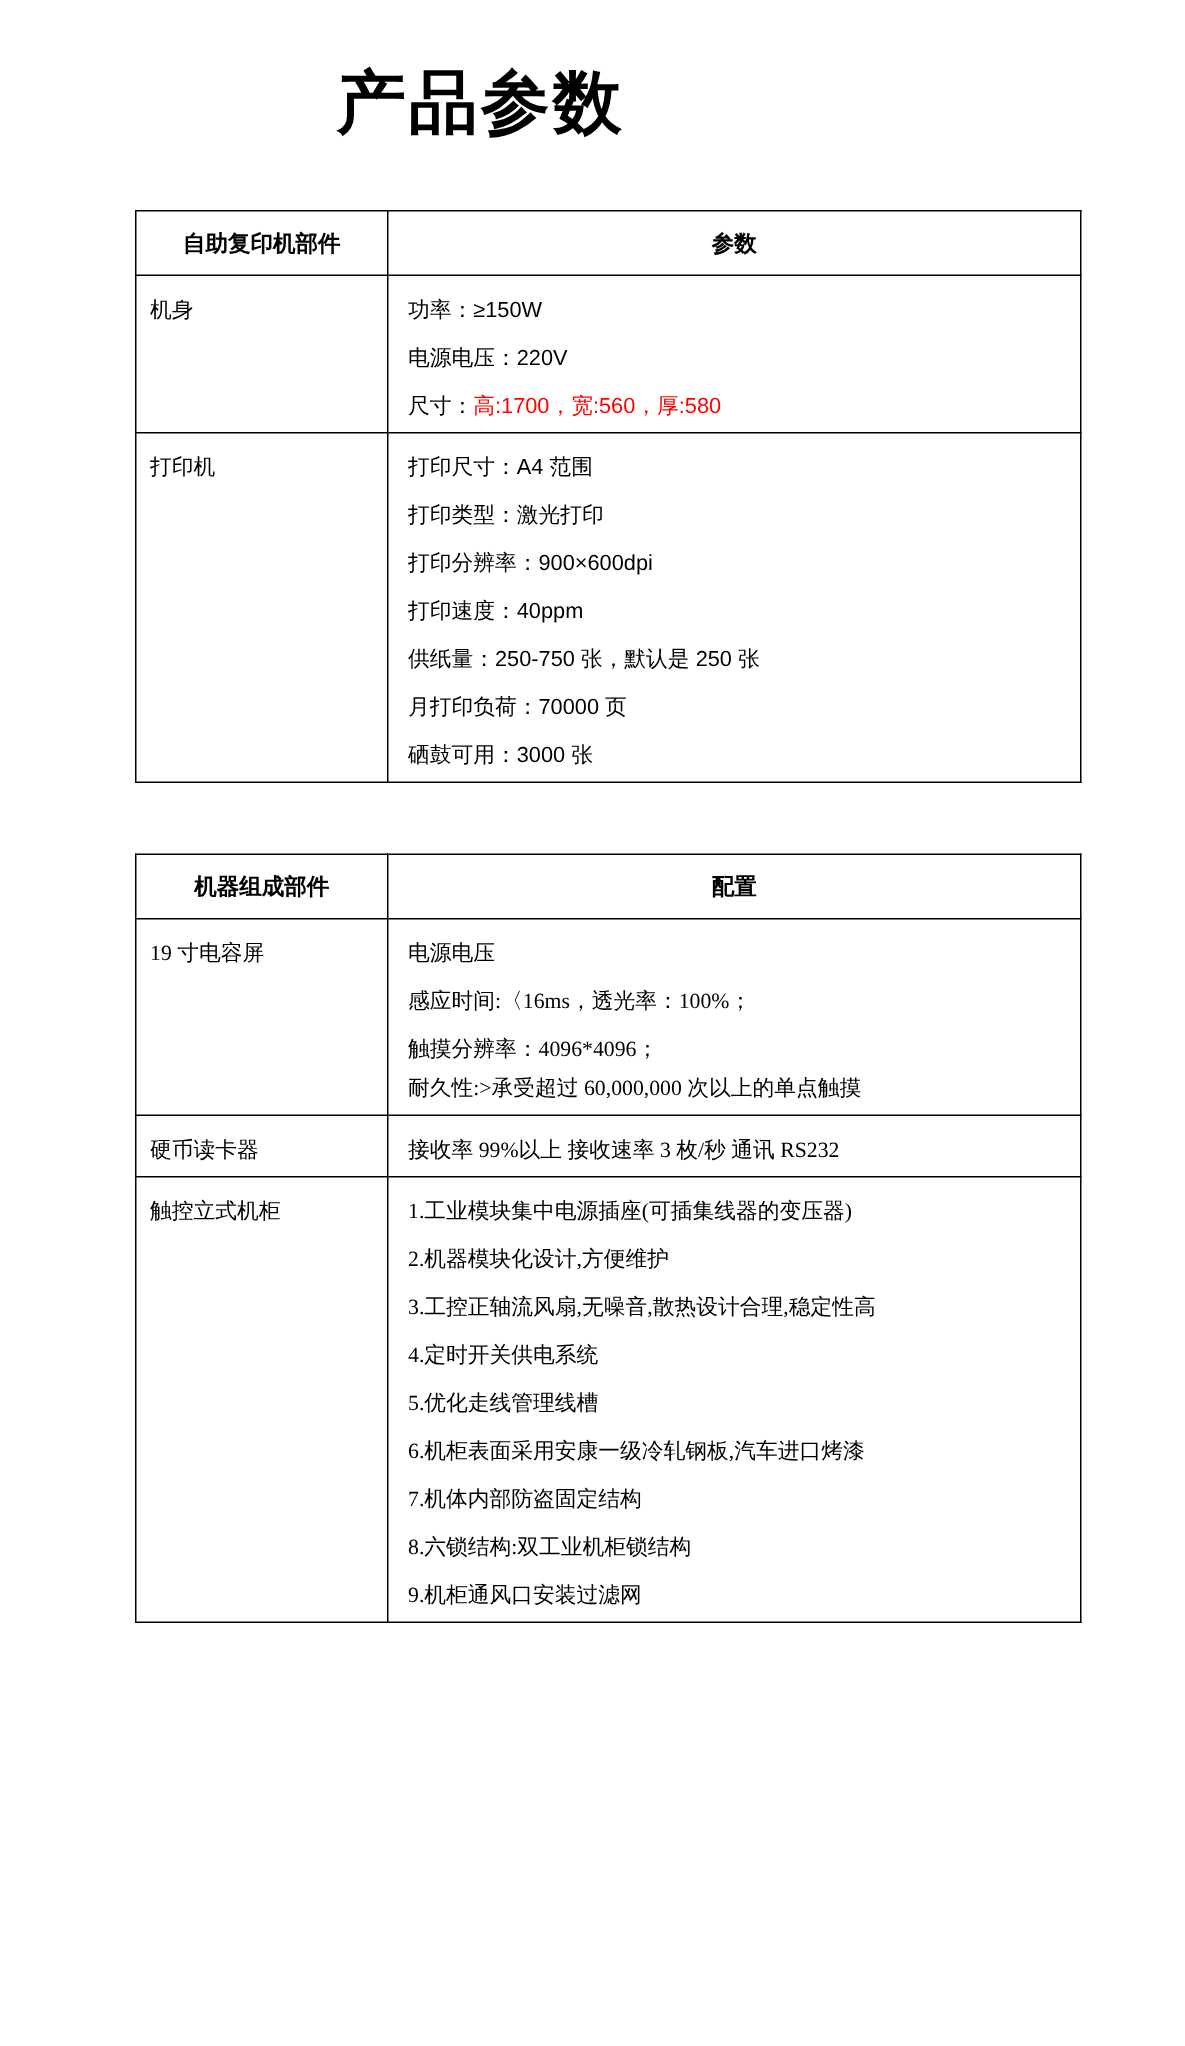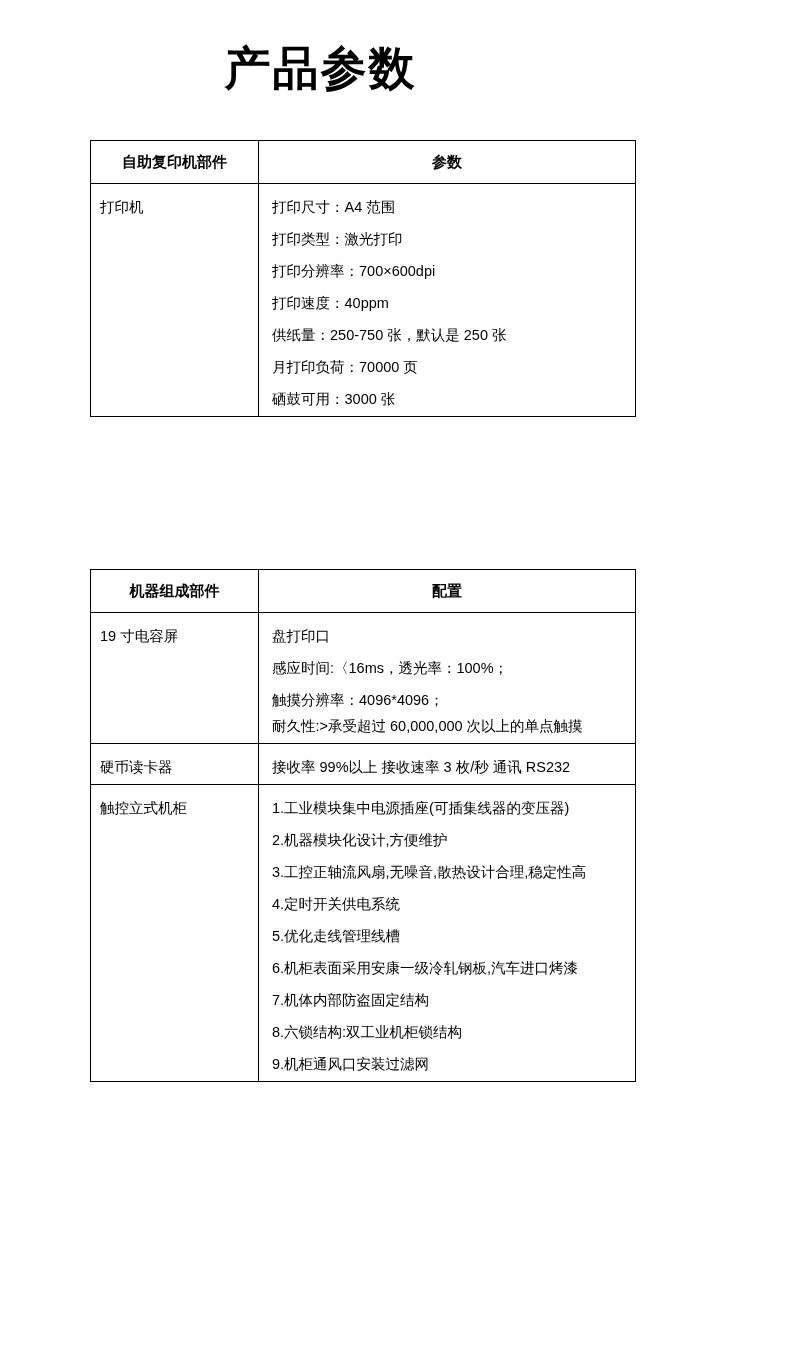--- a/index.html
+++ b/index.html
@@ -21,27 +21,27 @@
     left: 0;
     width: 641px;
     text-align: center;
     font-size: 46px;
     font-weight: bold;
     letter-spacing: 2px;
   }
   table.spec-table {
     position: absolute;
     left: 90px;
-    width: 546px;
+    width: 631px;
     border-collapse: collapse;
     table-layout: fixed;
     background: #ffffff;
   }
   #table1 { top: 140px; }
-  #table2 { top: 569px; }
+  #table2 { top: 569px; font-family: Liberation Serif, serif; }
   .spec-table col.c1 { width: 168px; }
   .spec-table th {
     border: 1.5px solid #000000;
     height: 42px;
     font-size: 15px;
     font-weight: bold;
     text-align: center;
     vertical-align: middle;
     padding: 0;
   }
@@ -82,25 +82,33 @@
       <col class="c2">
     </colgroup>
   <thead>
     <tr>
       <th>自助复印机部件</th>
       <th>参数</th>
     </tr>
   </thead>
   <tbody>
       <tr>
+        <td class="part-cell">机身</td>
+        <td class="spec-cell">
+          <div class="spec-line"><span>功率：≥150W</span></div>
+          <div class="spec-line"><span>电源电压：220V</span></div>
+          <div class="spec-line"><span>尺寸：</span><span style="color: rgb(255, 0, 0);">高:1700，宽:560，厚:580</span></div>
+        </td>
+      </tr>
+      <tr>
         <td class="part-cell">打印机</td>
         <td class="spec-cell">
           <div class="spec-line"><span>打印尺寸：A4 范围</span></div>
           <div class="spec-line"><span>打印类型：激光打印</span></div>
-          <div class="spec-line"><span>打印分辨率：700×600dpi</span></div>
+          <div class="spec-line"><span>打印分辨率：900×600dpi</span></div>
           <div class="spec-line"><span>打印速度：40ppm</span></div>
           <div class="spec-line"><span>供纸量：250-750 张，默认是 250 张</span></div>
           <div class="spec-line"><span>月打印负荷：70000 页</span></div>
           <div class="spec-line"><span>硒鼓可用：3000 张</span></div>
         </td>
       </tr>
     </tbody>
 </table>
 
 <table class="spec-table" id="table2">
@@ -111,21 +119,21 @@
   <thead>
     <tr>
       <th>机器组成部件</th>
       <th>配置</th>
     </tr>
   </thead>
   <tbody>
       <tr>
         <td class="part-cell">19 寸电容屏</td>
         <td class="spec-cell">
-          <div class="spec-line"><span>盘打印口</span></div>
+          <div class="spec-line"><span>电源电压</span></div>
           <div class="spec-line"><span>感应时间:〈16ms，透光率：100%；</span></div>
           <div class="spec-line"><span>触摸分辨率：4096*4096；</span></div>
           <div class="spec-line tight"><span>耐久性:&gt;承受超过 60,000,000 次以上的单点触摸</span></div>
         </td>
       </tr>
       <tr>
         <td class="part-cell">硬币读卡器</td>
         <td class="spec-cell">
           <div class="spec-line"><span>接收率 99%以上 接收速率 3 枚/秒 通讯 RS232</span></div>
         </td>

